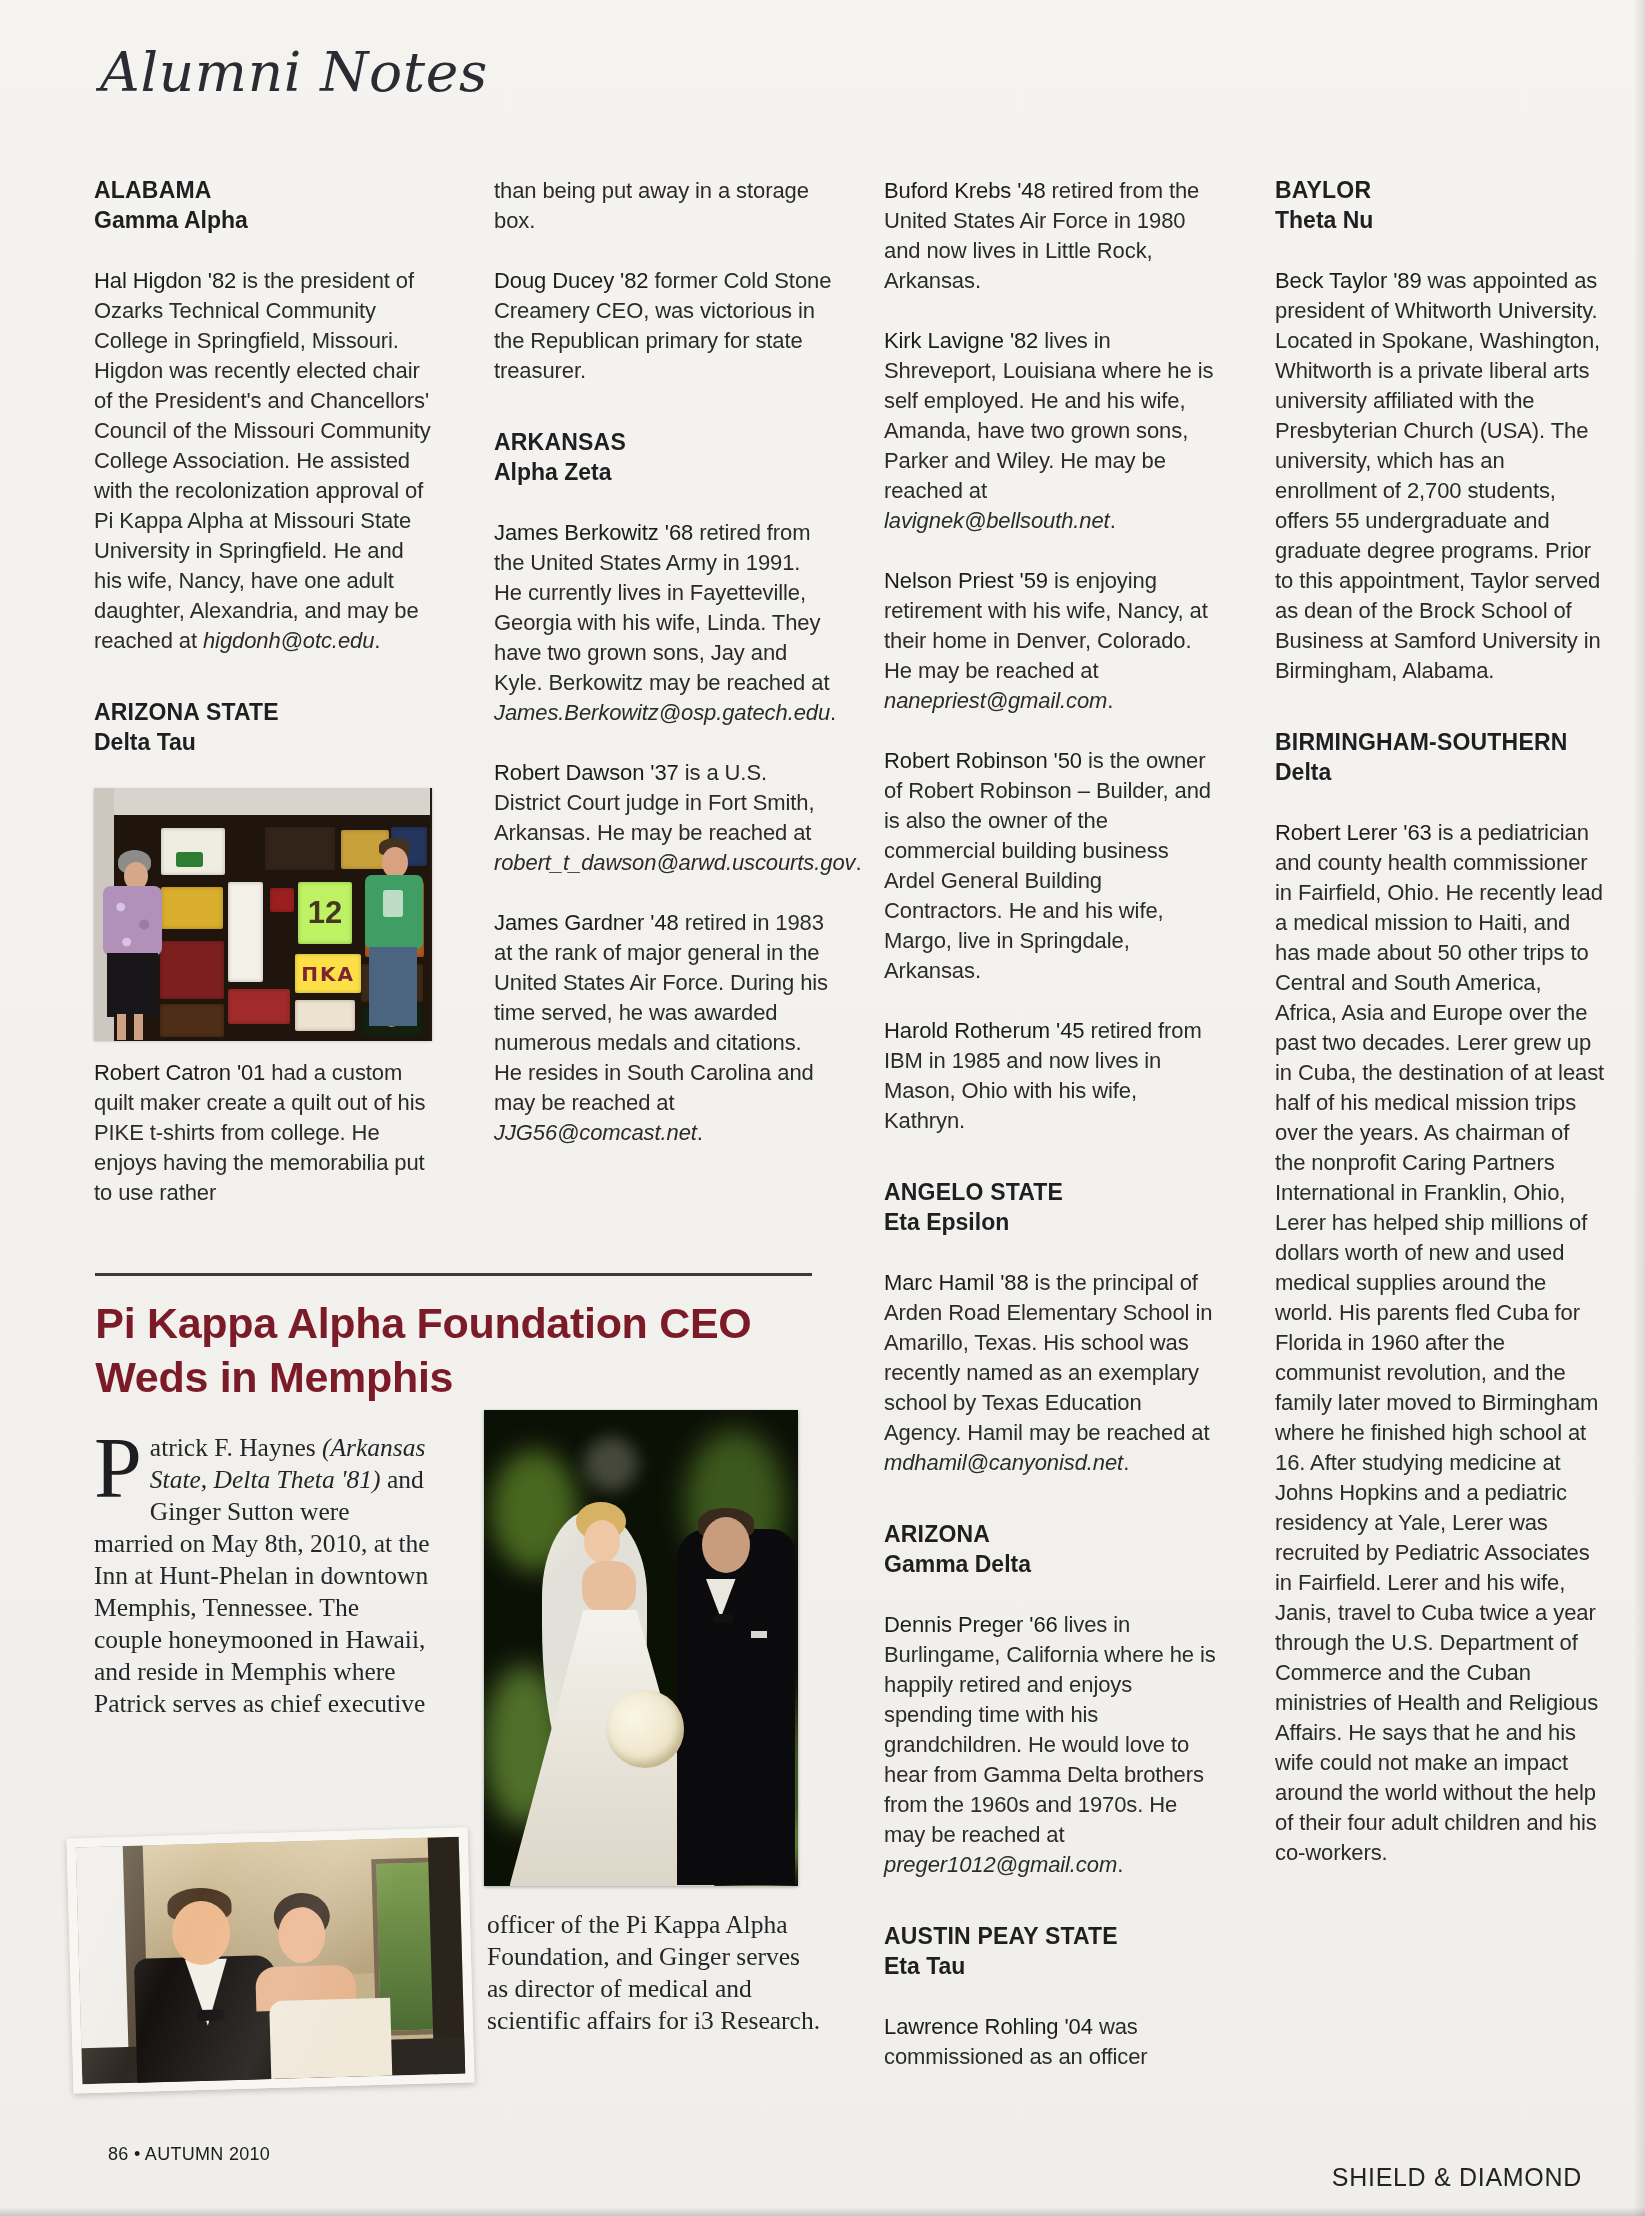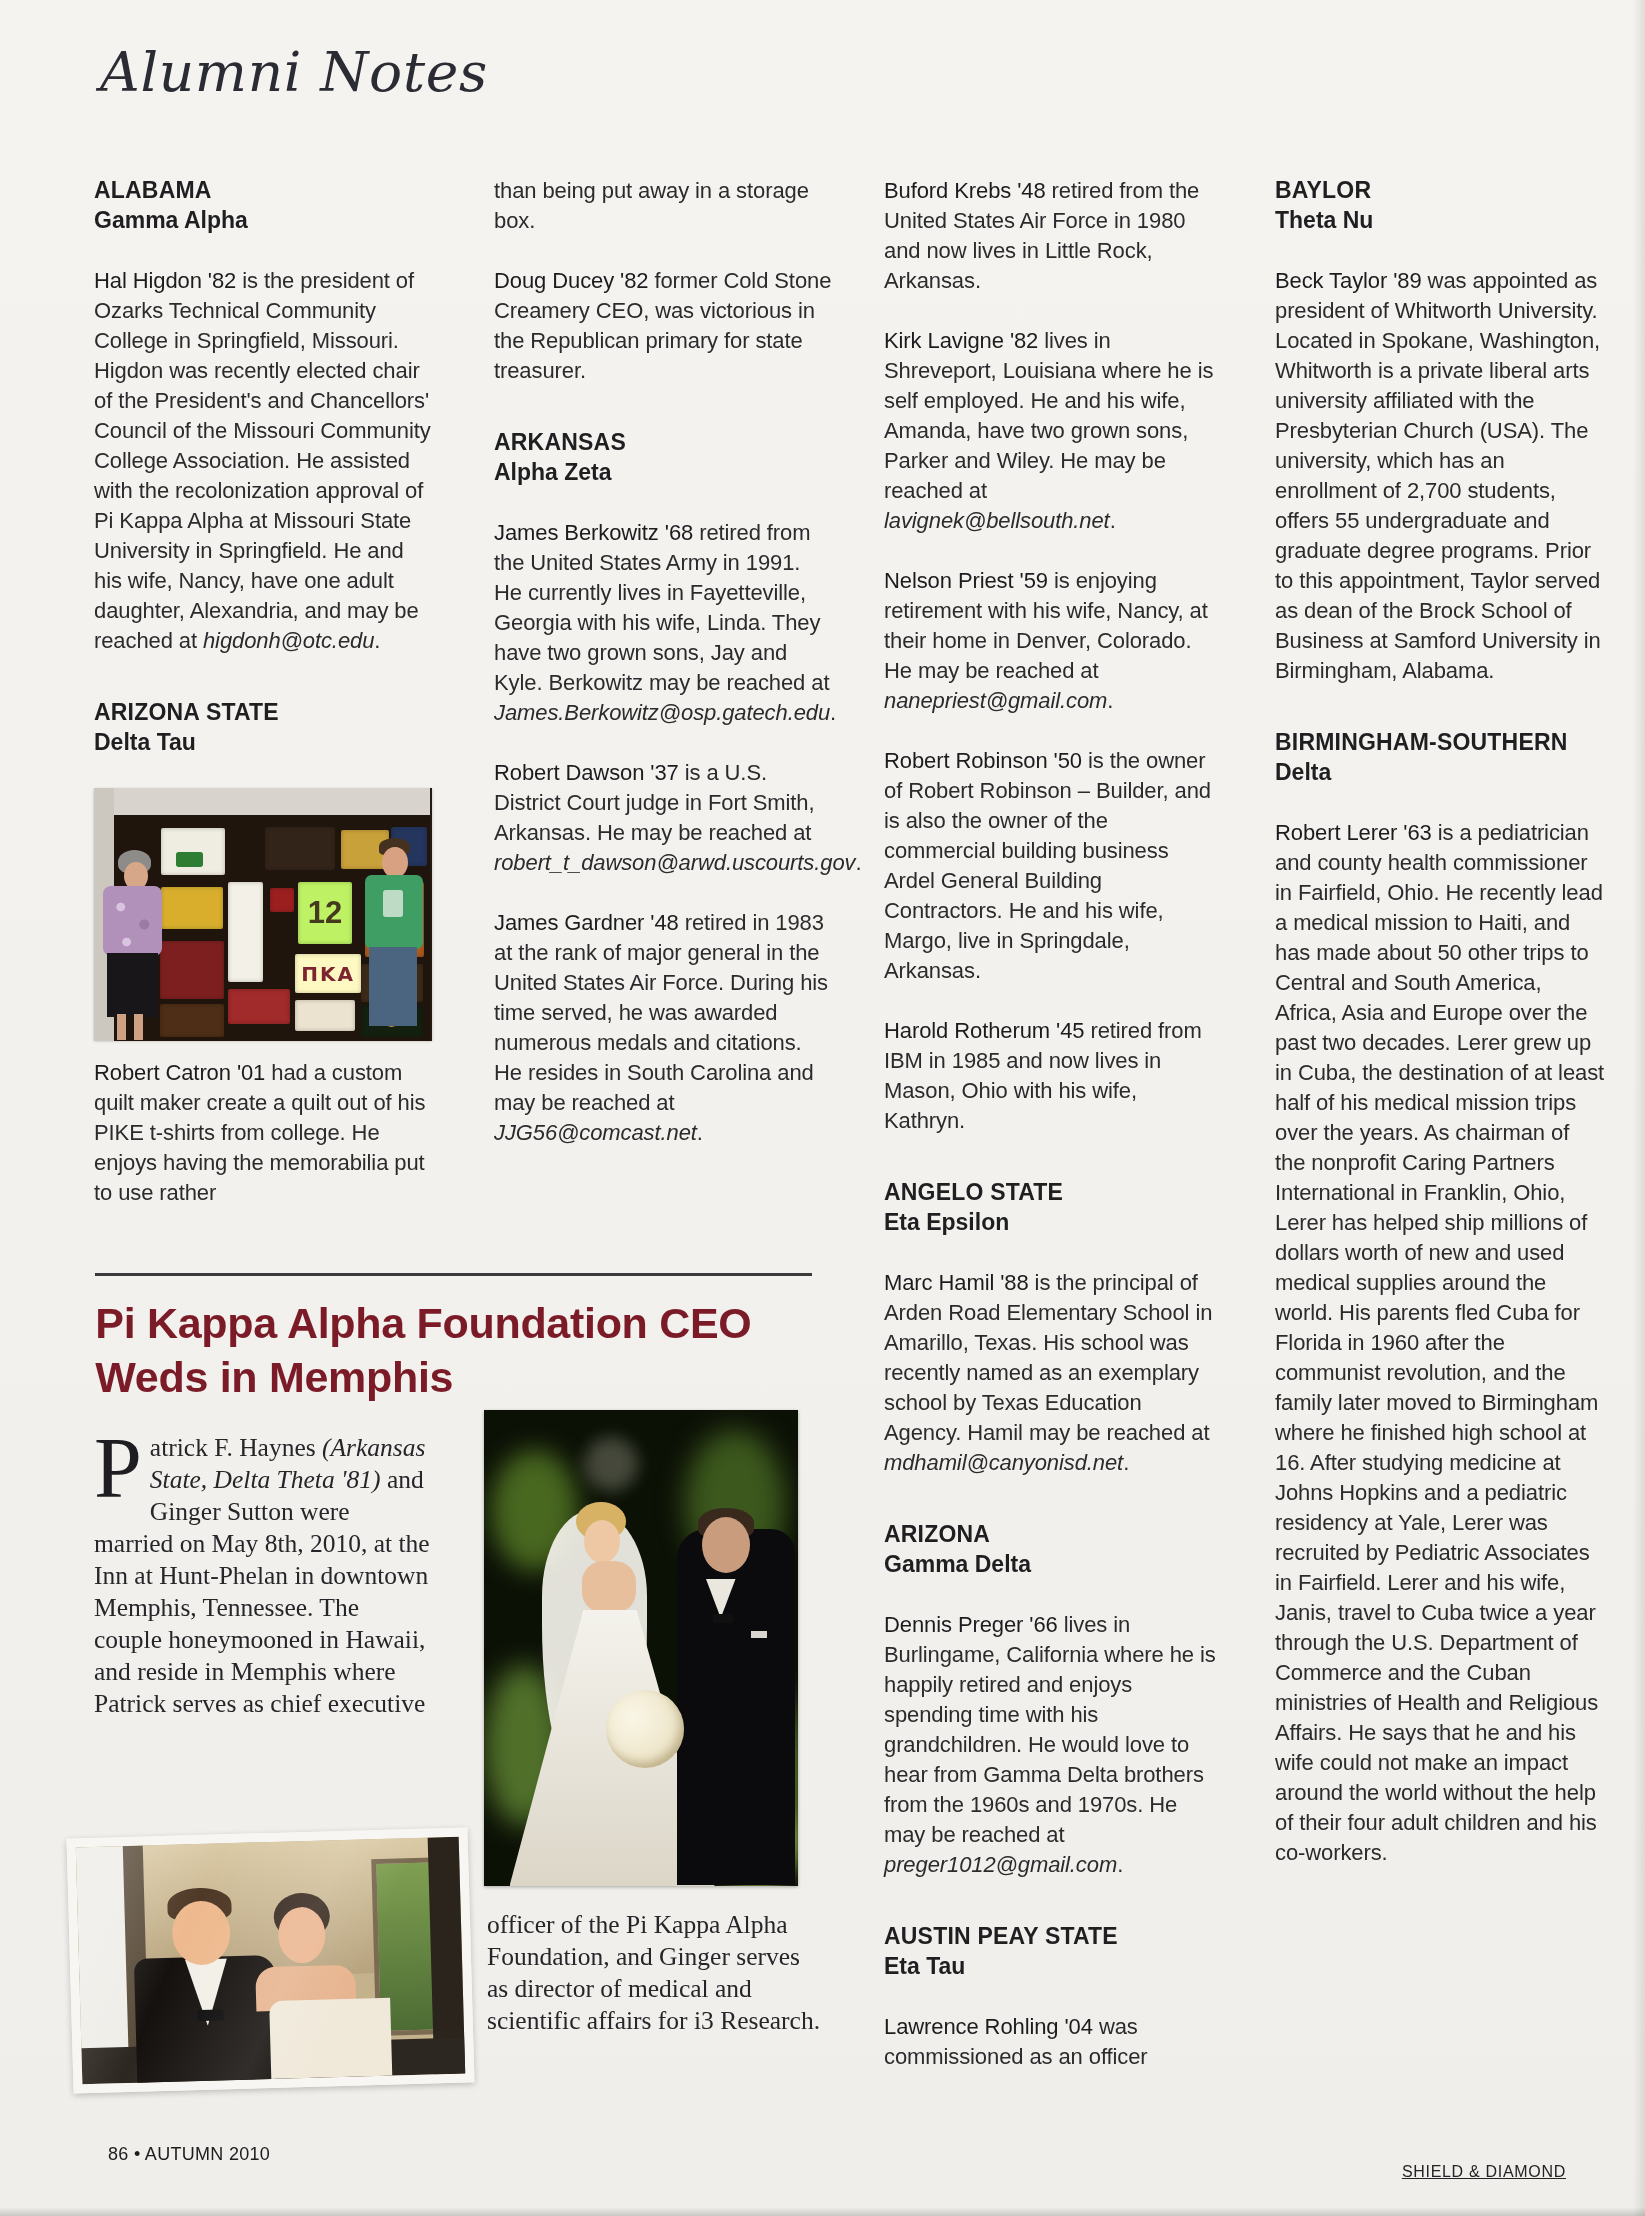--- a/index.html
+++ b/index.html
@@ -48,21 +48,21 @@
   .w-el{position:absolute;}
   .feature-cont{position:absolute;left:393px;top:636px;width:338px;}
   
   .car-photo{position:absolute;left:70px;top:1833px;width:383px;height:237px;
         border:9.4px solid #f7f6f3;background:#f7f6f3;transform:rotate(-1.6deg);
         box-shadow:0 2px 6.7px rgba(0,0,0,.22);}
   .car-scene{position:relative;width:100%;height:100%;overflow:hidden;background:#c4b28c;}
   .c-el{position:absolute;}
   
   .footer-left{position:absolute;left:108px;top:2144px;font-size:18px;letter-spacing:0.3px;color:#1d1d1f;}
-  .footer-right{position:absolute;right:80px;top:2163px;font-size:16px;letter-spacing:0.7px;color:#232325;text-decoration:underline;}
+  .footer-right{position:absolute;right:64px;top:2163px;font-size:25px;letter-spacing:0.7px;color:#232325;}
 </style>
 </head>
 <body>
 
 <div class="page">
 
   <h1 class="masthead">Alumni Notes</h1>
 
   <div class="col" id="col1">
       <div class="sec-head">
@@ -84,21 +84,21 @@
       <div class="q-patch" style="left:247px;top:42px;width:48px;height:39px;background:#c9a13a"></div>
       <div class="q-patch" style="left:297px;top:39px;width:36px;height:39px;background:#24355e"></div>
       <div class="q-patch" style="left:67px;top:99px;width:62px;height:42px;background:#d8ae2c"></div>
       <div class="q-patch" style="left:134px;top:94px;width:35px;height:100px;background:#f3f0e8"></div>
       <div class="q-patch" style="left:176px;top:100px;width:24px;height:24px;background:#9c1f1f"></div>
       <div class="q-patch p12" style="left:204px;top:94px;width:54px;height:62px;background:#bef264">
         <span>12</span>
       </div>
       <div class="q-patch" style="left:271px;top:94px;width:59px;height:75px;background:#ad5a1e"></div>
       <div class="q-patch" style="left:66px;top:153px;width:64px;height:58px;background:#7d1f1f"></div>
-      <div class="q-patch ppka" style="left:201px;top:166px;width:66px;height:39px;background:#fef9c3">
+      <div class="q-patch ppka" style="left:201px;top:166px;width:66px;height:39px;background:#fde047">
         <span>ΠΚΑ</span>
       </div>
       <div class="q-patch" style="left:267px;top:176px;width:62px;height:38px;background:#3c2a18"></div>
       <div class="q-patch" style="left:134px;top:201px;width:62px;height:35px;background:#a12a2a"></div>
       <div class="q-patch" style="left:201px;top:212px;width:60px;height:31px;background:#ece2d0"></div>
       <div class="q-patch" style="left:267px;top:218px;width:62px;height:31px;background:#13200f"></div>
       <div class="q-el" style="left:289px;top:222px;width:17.4px;height:17.4px;background:#c7a13c;border-radius:50%"></div>
       <div class="q-patch" style="left:66px;top:216px;width:64px;height:33px;background:#4e2e16"></div>
 
       <div class="q-el" style="left:24px;top:62px;width:33px;height:24px;background:#8e8c88;border-radius:50% 50% 40% 40%"></div>

